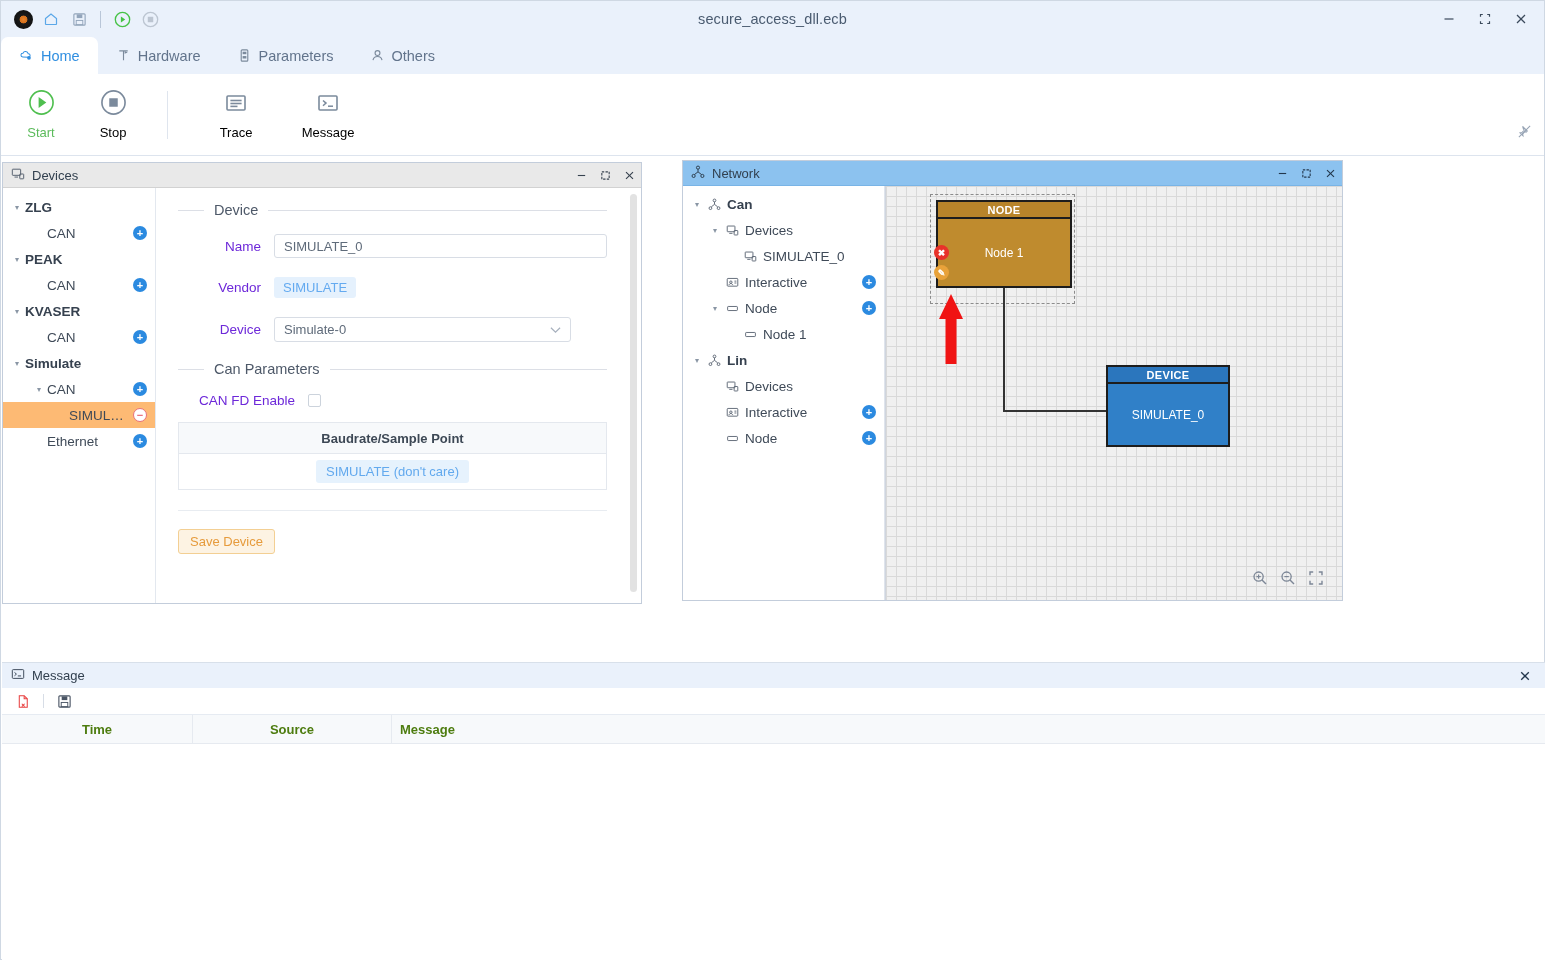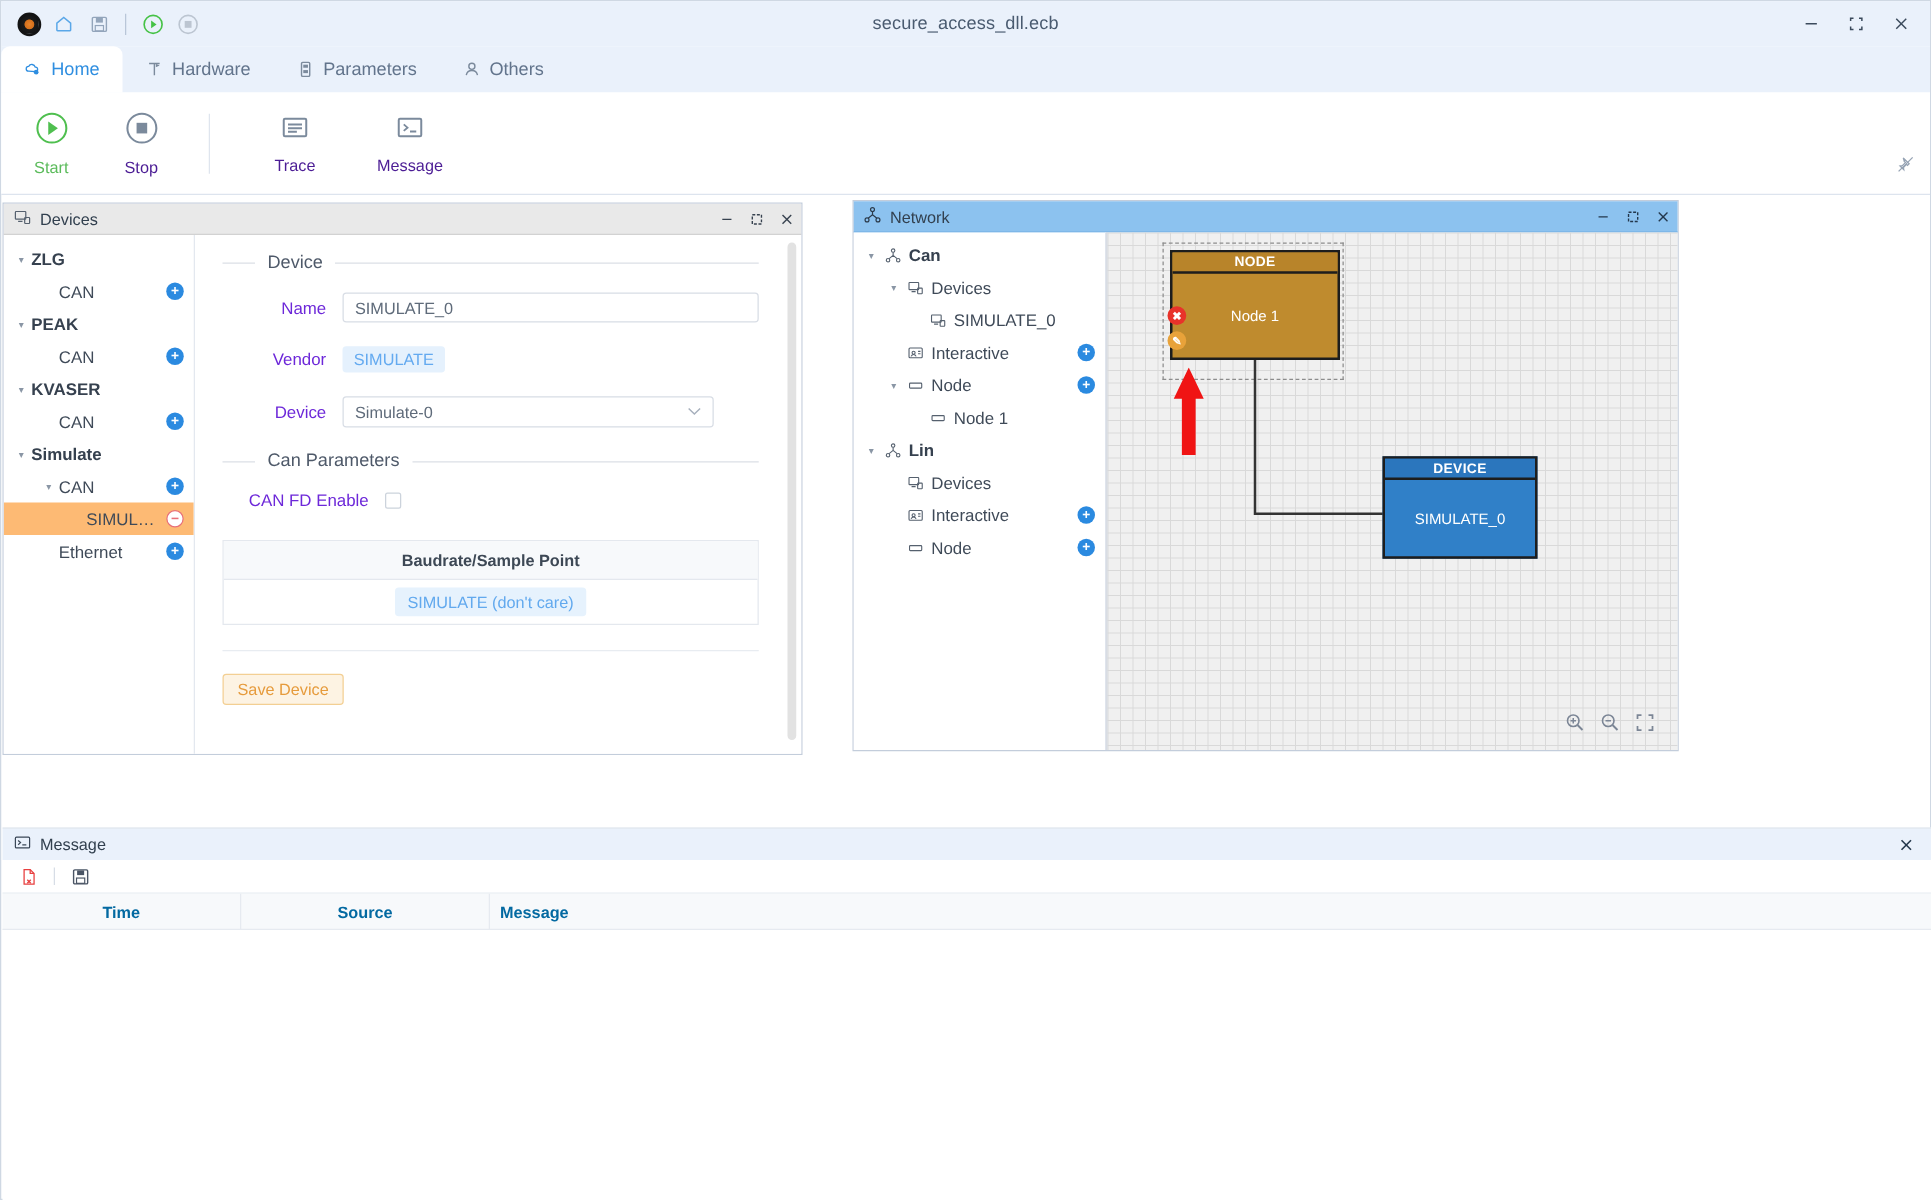--- a/index.html
+++ b/index.html
@@ -66,21 +66,21 @@
   .ribbon {
     position: absolute; left: 0; top: 73px; width: 1543px; height: 82px;
     background: #ffffff; border-bottom: 1px solid #dde4ee;
     display: flex; align-items: center;
   }
   .rb-item {
     width: 64px; height: 70px; display: flex; flex-direction: column;
     align-items: center; justify-content: center; gap: 5px; cursor: pointer;
     margin-left: 8px;
   }
-  .rb-label { font-size: 13px; color: #4c1d95; }
+  .rb-label { font-size: 13px; color: #000000; }
   .rb-label.green { color: #5bbb5b; }
   .rb-sep { width: 1px; height: 48px; background: #dfe5ee; margin: 0 18px 0 22px; }
   .rb-wide { width: 84px; }
   .pin-btn {
     position: absolute; right: 8px; top: 46px; width: 24px; height: 22px;
     display: flex; align-items: center; justify-content: center; cursor: pointer;
   }
 
   
   .panel { position: absolute; background: #ffffff; border: 1px solid #c3cddb; }
@@ -230,21 +230,21 @@
     padding-left: 9px; gap: 7px; font-size: 13px; color: #32404f;
   }
   .msg-toolbar {
     height: 27px; border-bottom: 1px solid #e6ebf2; display: flex;
     align-items: center; padding-left: 8px; gap: 0px;
   }
   .mt-btn { width: 26px; height: 24px; display: flex; align-items: center; justify-content: center; cursor: pointer; }
   .mt-sep { width: 1px; height: 14px; background: #d7dde6; margin: 0 7px; }
   .msg-table-head {
     height: 29px; background: #f7f9fb; border-bottom: 1px solid #e6eaf0;
-    display: flex; align-items: center; font-size: 13px; font-weight: bold; color: #0369a1;
+    display: flex; align-items: center; font-size: 13px; font-weight: bold; color: #4d7c0f;
   }
   .mcol { height: 29px; display: flex; align-items: center; justify-content: center; }
   .mcol + .mcol { border-left: 1px solid #e6eaf0; }
   .mcol.left { justify-content: flex-start; padding-left: 8px; }
   .msg-empty {
     position: absolute; left: 0; right: 0; top: 185px;
     text-align: center; font-size: 13px; color: #c9cfdb;
   }
 </style>
 </head>
@@ -515,21 +515,21 @@
               </span>
             </div>
           </div>
 
           <div class="legend-row">
             <span class="legend-dash"></span>
             <span class="legend-text">Can Parameters</span>
             <span class="legend-line"></span>
           </div>
 
-          <div class="frow" style="margin-bottom:24px">
+          <div class="frow" style="margin-bottom:14px">
             <div class="flabel" style="width:130px">CAN FD Enable</div>
             <div class="fcheck"></div>
           </div>
 
           <div class="btable">
             <div class="btable-head">Baudrate/Sample Point</div>
             <div class="btable-row">
               <span class="brate-tag">SIMULATE (don't care)</span>
             </div>
           </div>

